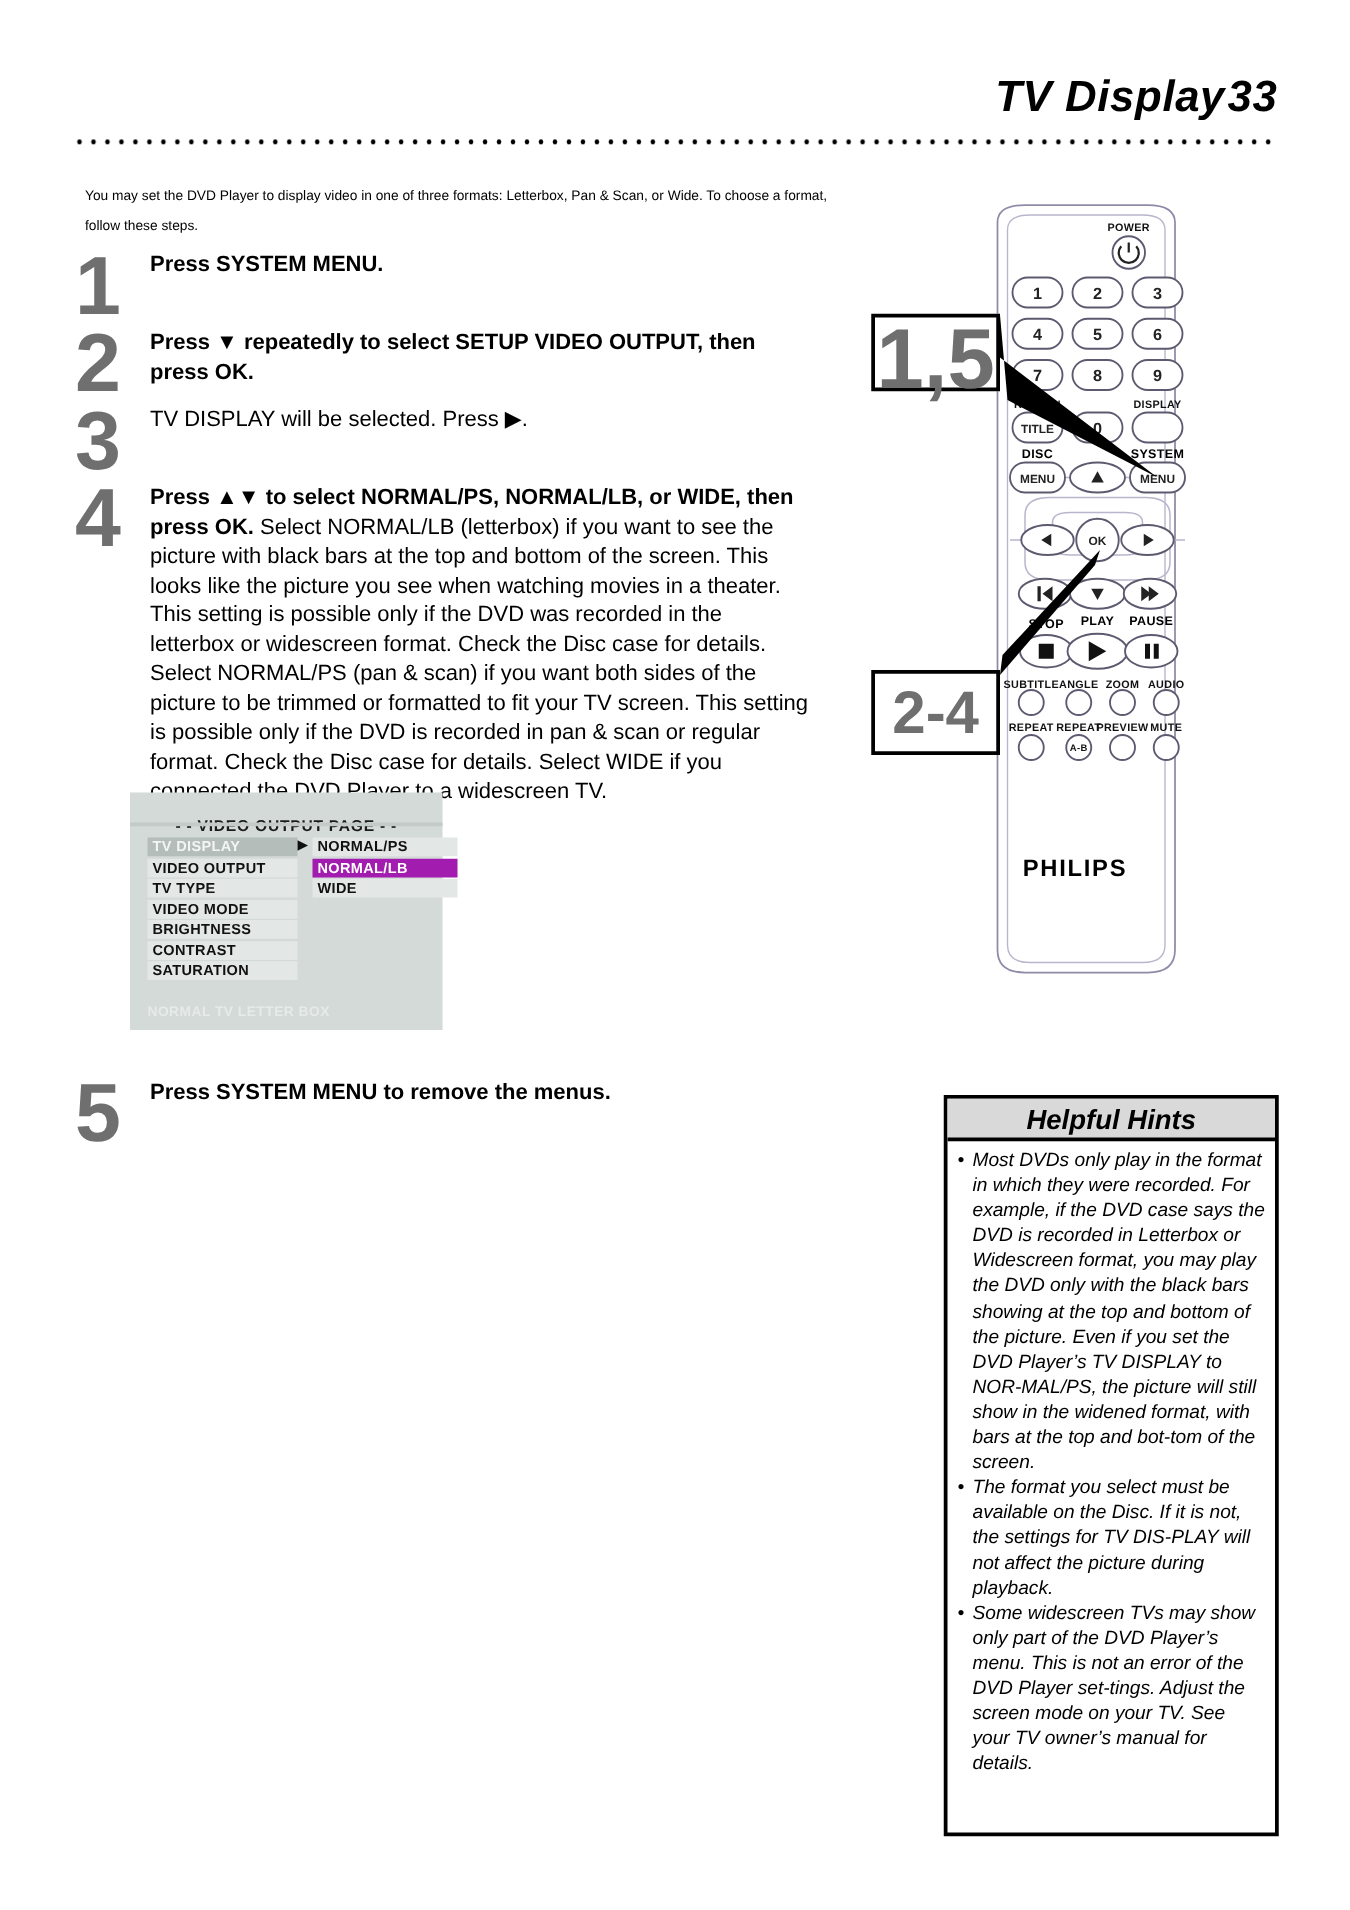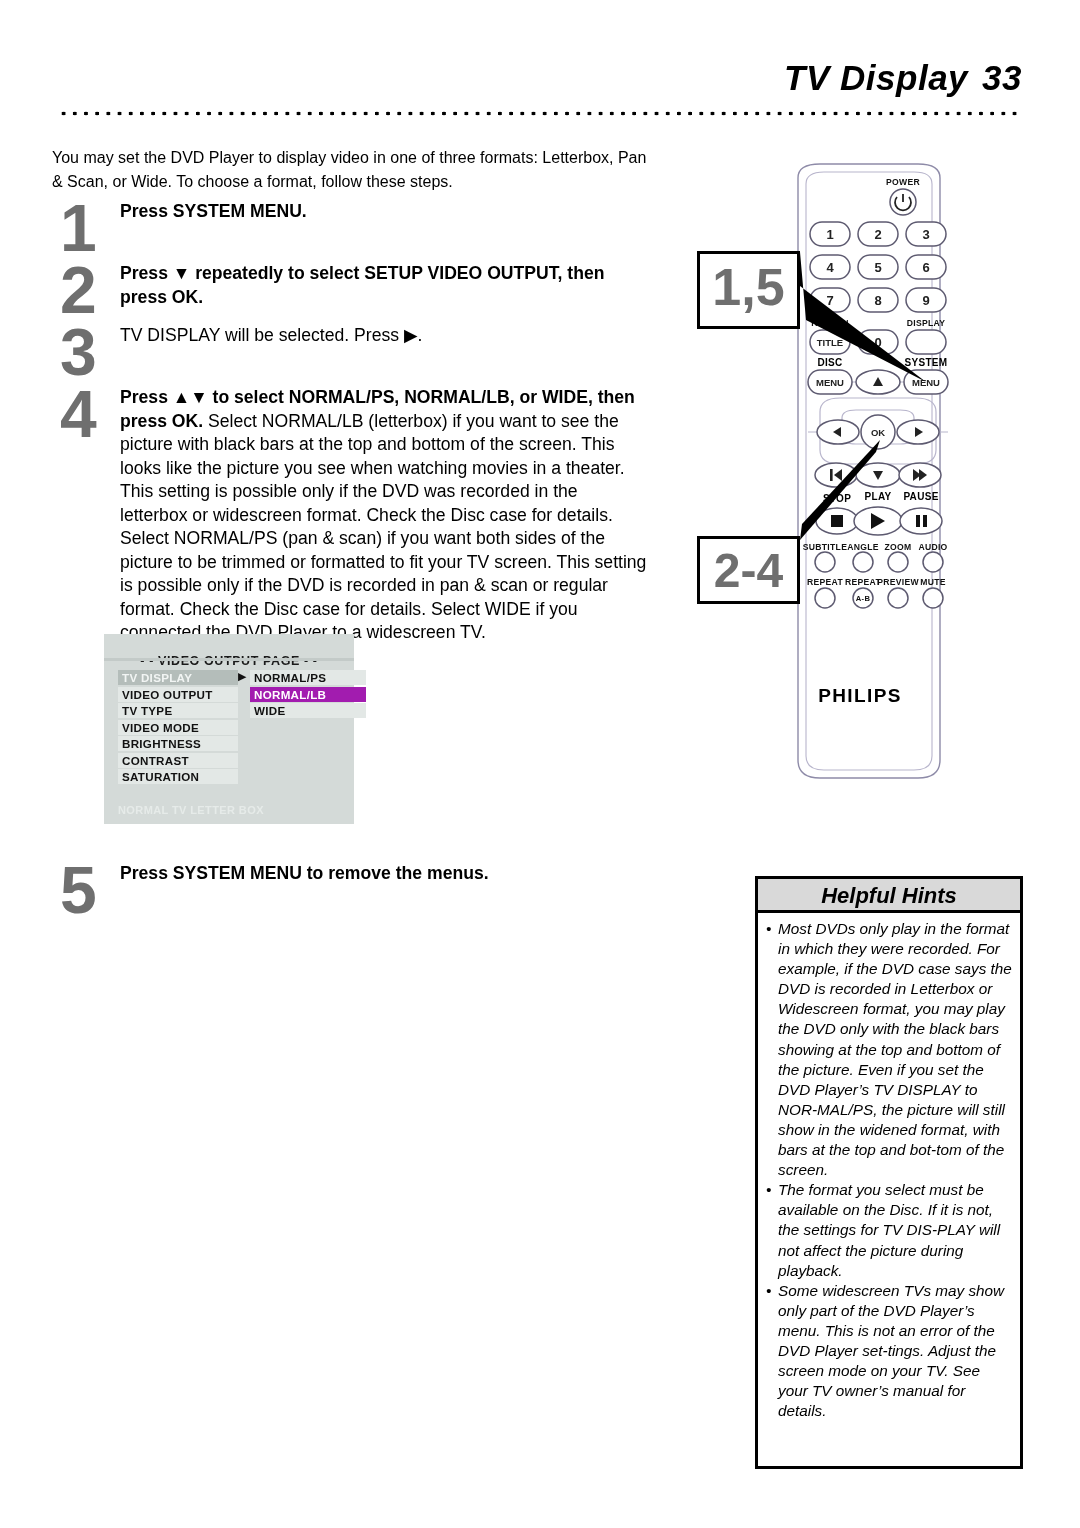--- a/index.html
+++ b/index.html
@@ -17,37 +17,37 @@
   
   .hdr-title {
     position:absolute;
     right:58px; top:58px;
     font-size:35px;
     font-weight:bold;
     font-style:italic;
     letter-spacing:0.5px;
     white-space:nowrap;
   }
-  .hdr-title .pg { margin-left:14px; }
+  .hdr-title .pg { margin-left:2px; }
   .dot-rule {
     position:absolute;
     left:58px; top:110px;
     width:962px; height:7px;
     background-image: radial-gradient(circle, #000 1.8px, transparent 2.1px);
     background-size:11.2px 7px;
     background-position: 0 center;
     background-repeat: repeat-x;
   }
 
   
   .intro {
     position:absolute;
-    left:52px; top:146px;
+    left:68px; top:146px;
     width:600px;
-    font-size:16px;
+    font-size:11px;
     line-height:23.5px;
   }
 
   
   .step { position:absolute; }
   .step .num {
     position:absolute;
     left:0; top:0;
     width:52px;
     color:#6f6f6f;
@@ -138,22 +138,22 @@
     background:#ffffff;
     border:3px solid #000;
     color:#6f6f6f;
     font-weight:bold;
     text-align:center;
     font-family:"Liberation Sans", sans-serif;
     z-index:6;
   }
   #callout15 {
     left:697px; top:251px;
-    width:103px; height:78px;
-    font-size:52px;
+    width:103px; height:62px;
+    font-size:68px;
     line-height:66px;
   }
   #callout24 {
     left:697px; top:506px;
     width:103px; height:68px;
     font-size:48px;
     line-height:64px;
     margin-top:30px;
   }
   .callout-lines { position:absolute; left:690px; top:160px; z-index:5; }

